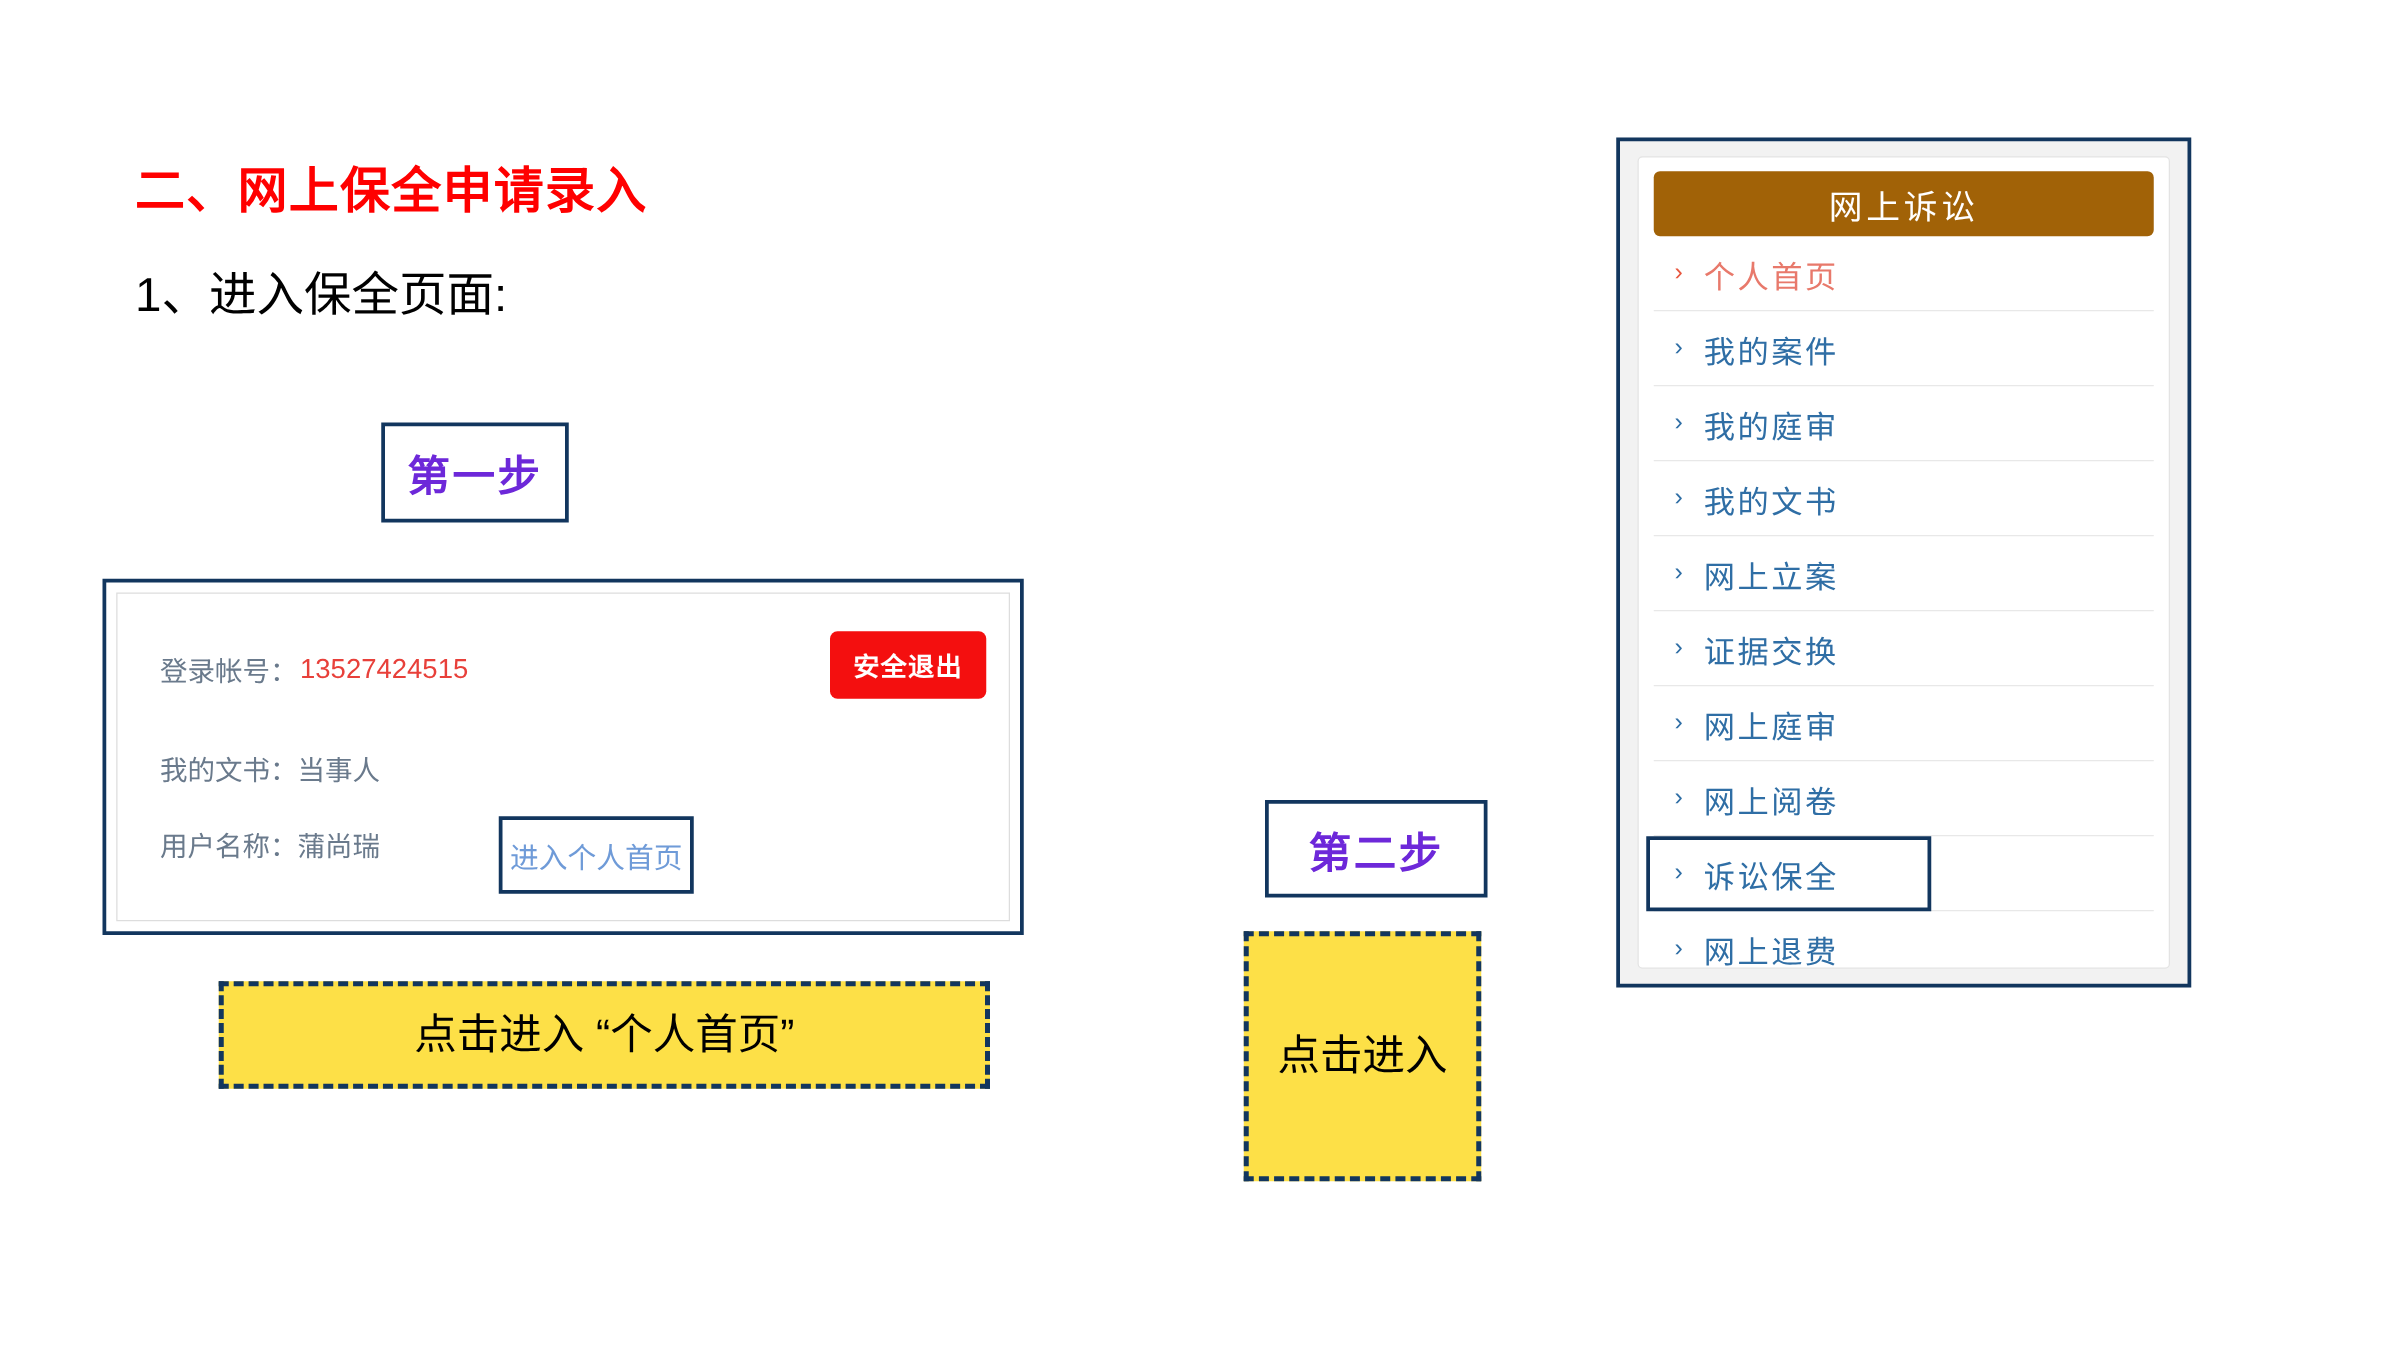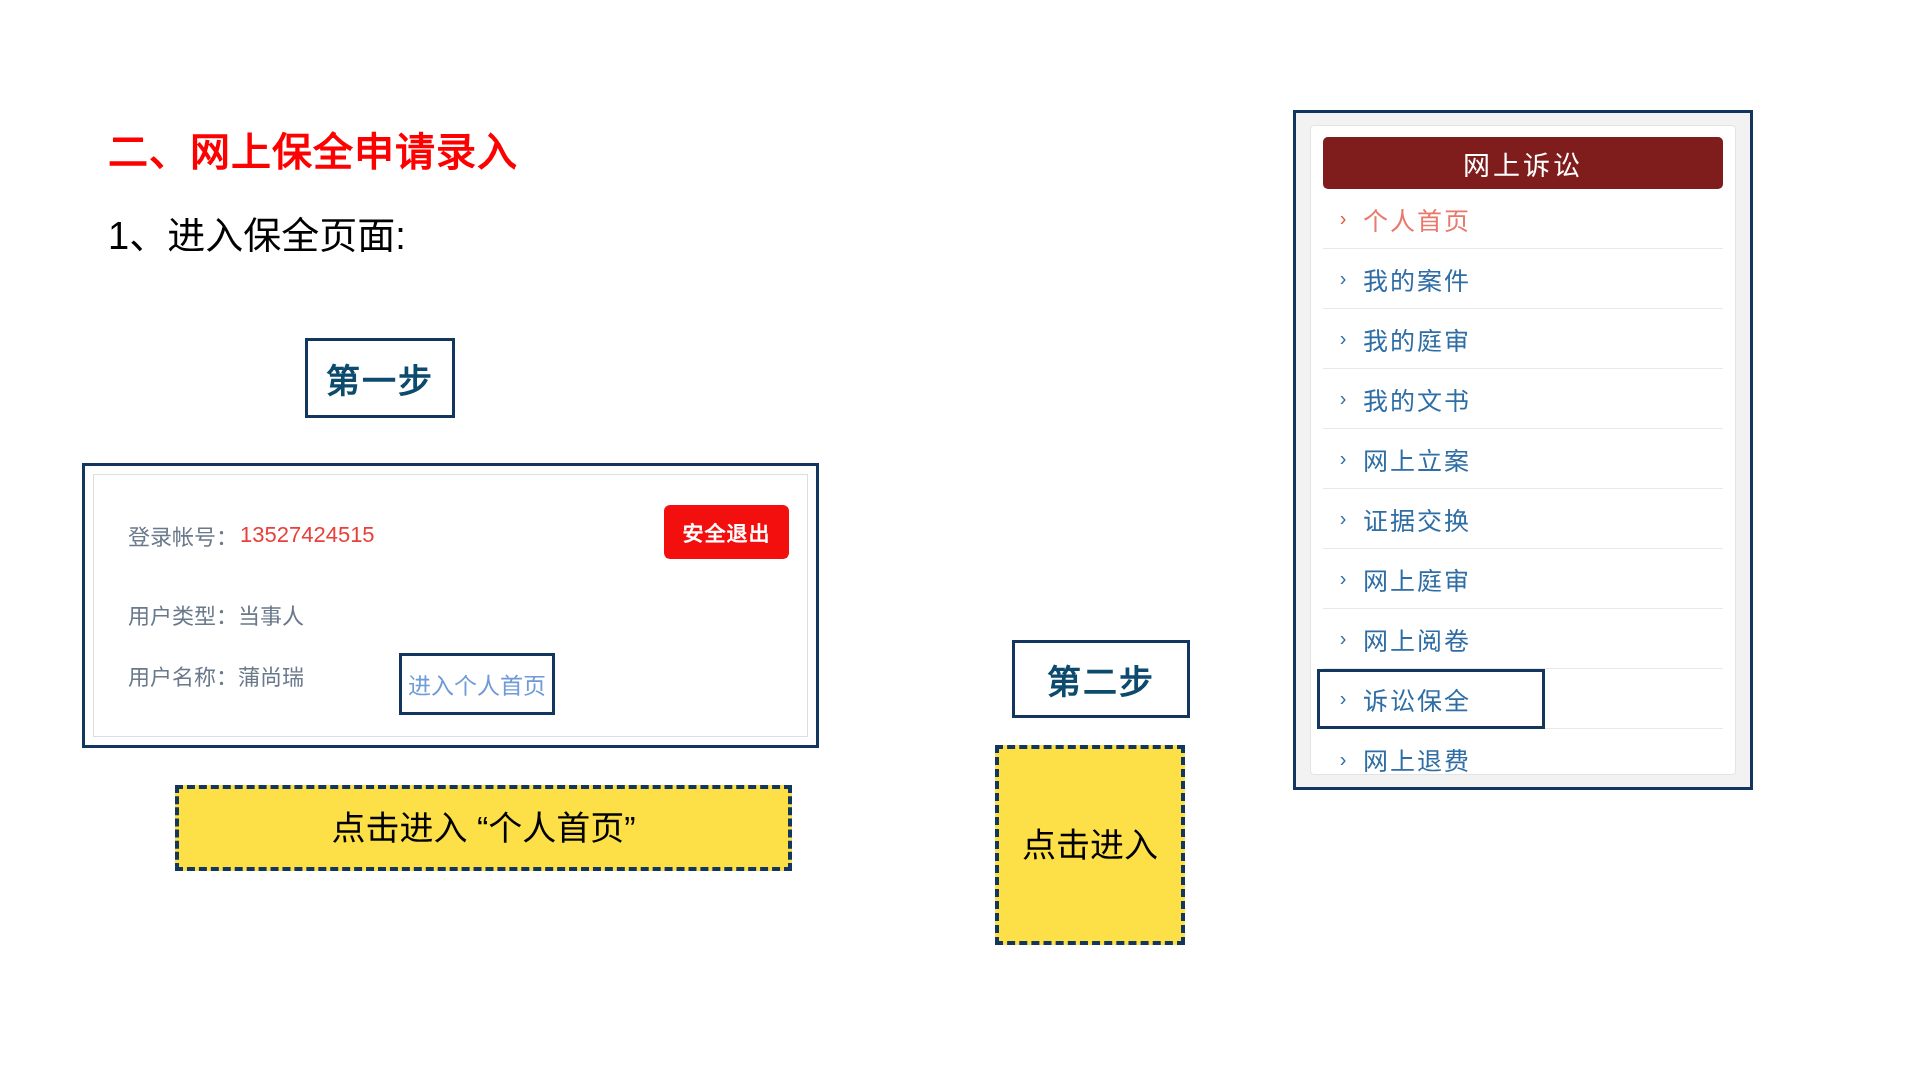--- a/index.html
+++ b/index.html
@@ -45,21 +45,21 @@
   
   .step-badge {
     position: absolute;
     border: 3px solid #12365E;
     background: #ffffff;
     display: flex;
     align-items: center;
     justify-content: center;
     font-size: 34px;
     font-weight: bold;
-    color: #0c4a6e;
+    color: #6d28d9;
     box-sizing: border-box;
     letter-spacing: 2px;
   }
   #step-one-badge {
     left: 305px;
     top: 338px;
     width: 150px;
     height: 80px;
   }
   #step-two-badge {
@@ -195,21 +195,21 @@
     width: 100%;
     height: 100%;
     background: #ffffff;
     border: 1px solid #e3e3e3;
     border-radius: 4px;
     box-sizing: border-box;
     padding: 11px 12px 0 12px;
     position: relative;
   }
   #sidebar-header {
-    background: #7f1d1d;
+    background: #a16207;
     border-radius: 5px;
     height: 52px;
     display: flex;
     align-items: center;
     justify-content: center;
     color: #ffffff;
     font-size: 27px;
     letter-spacing: 3px;
   }
   .nav-item {
@@ -260,21 +260,21 @@
 
   <div id="login-card">
     <div id="login-inner">
 
       <div class="login-row" id="login-row-account">
         <span class="login-label">登录帐号：</span>
         <span id="account-value">13527424515</span>
       </div>
 
       <div class="login-row" id="login-row-type">
-        <span class="login-label">用户类型：</span>
+        <span class="login-label">我的文书：</span>
         <span id="type-value">当事人</span>
       </div>
 
       <div class="login-row" id="login-row-name">
         <span class="login-label">用户名称：</span>
         <span id="name-value">蒲尚瑞</span>
       </div>
 
       <button id="logout-button">安全退出</button>
 

